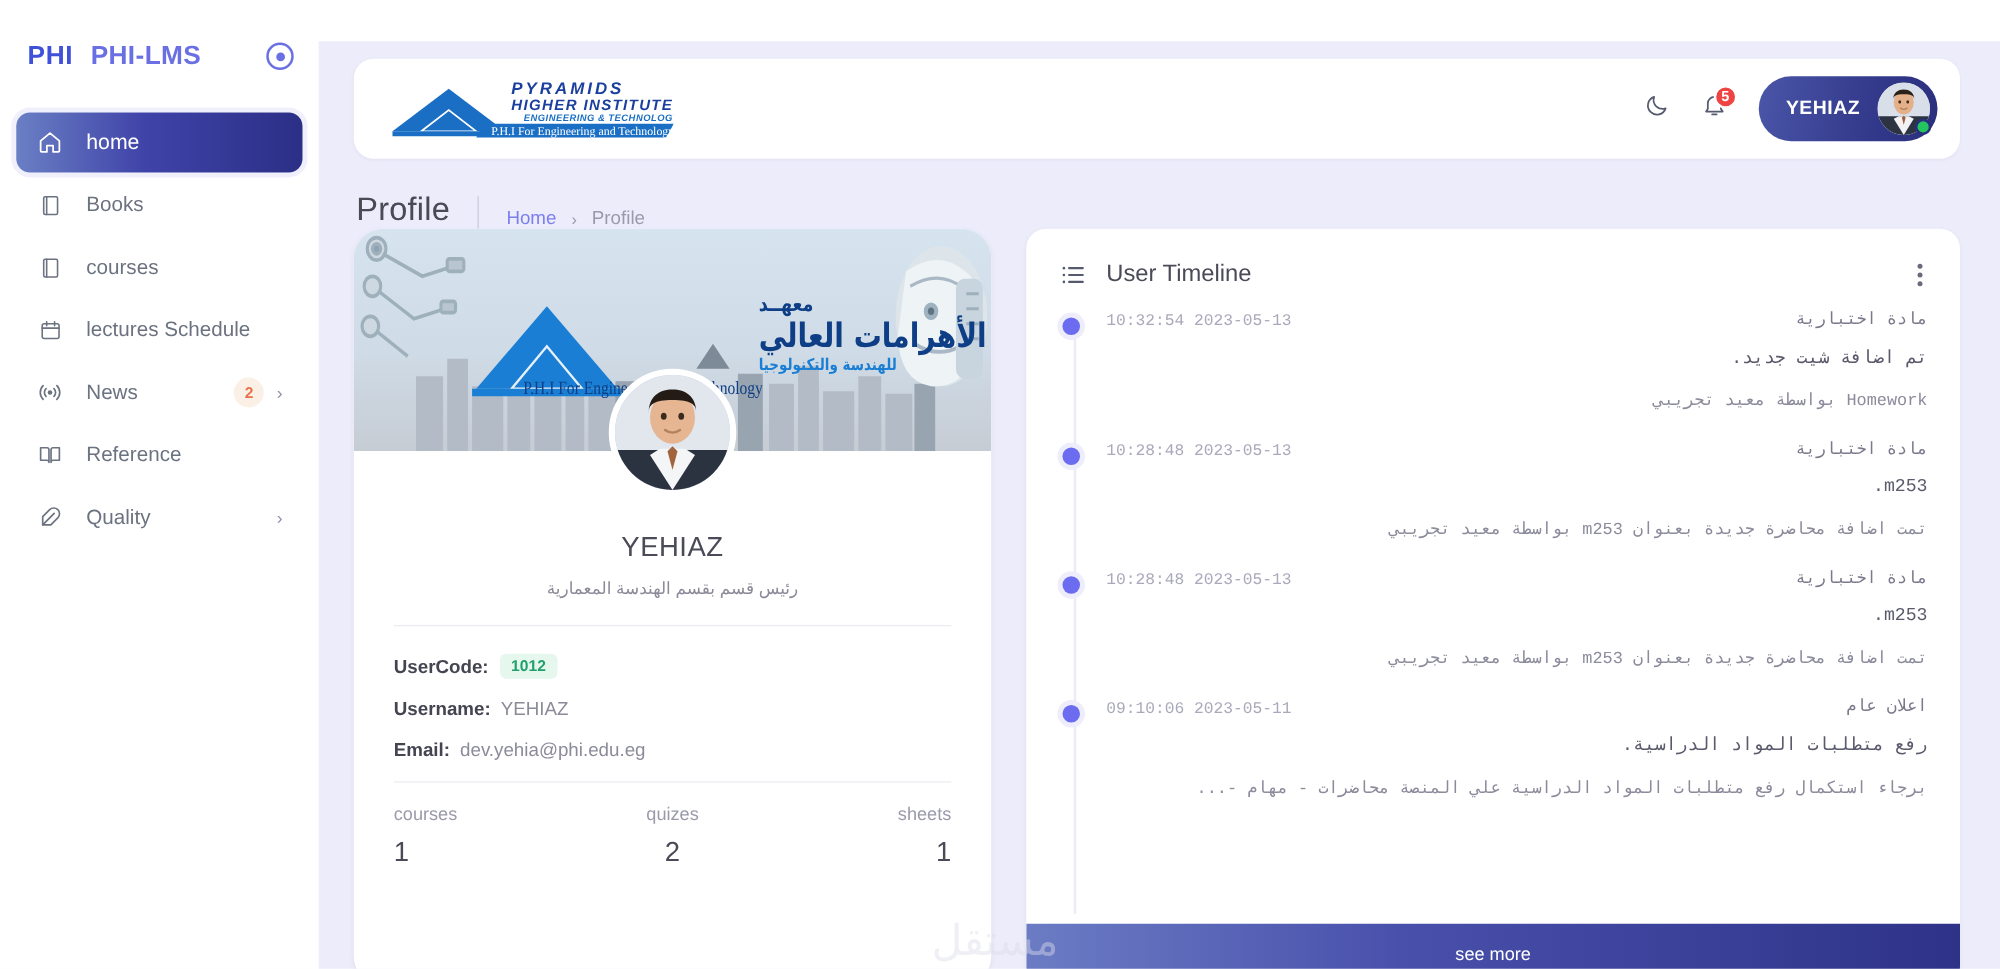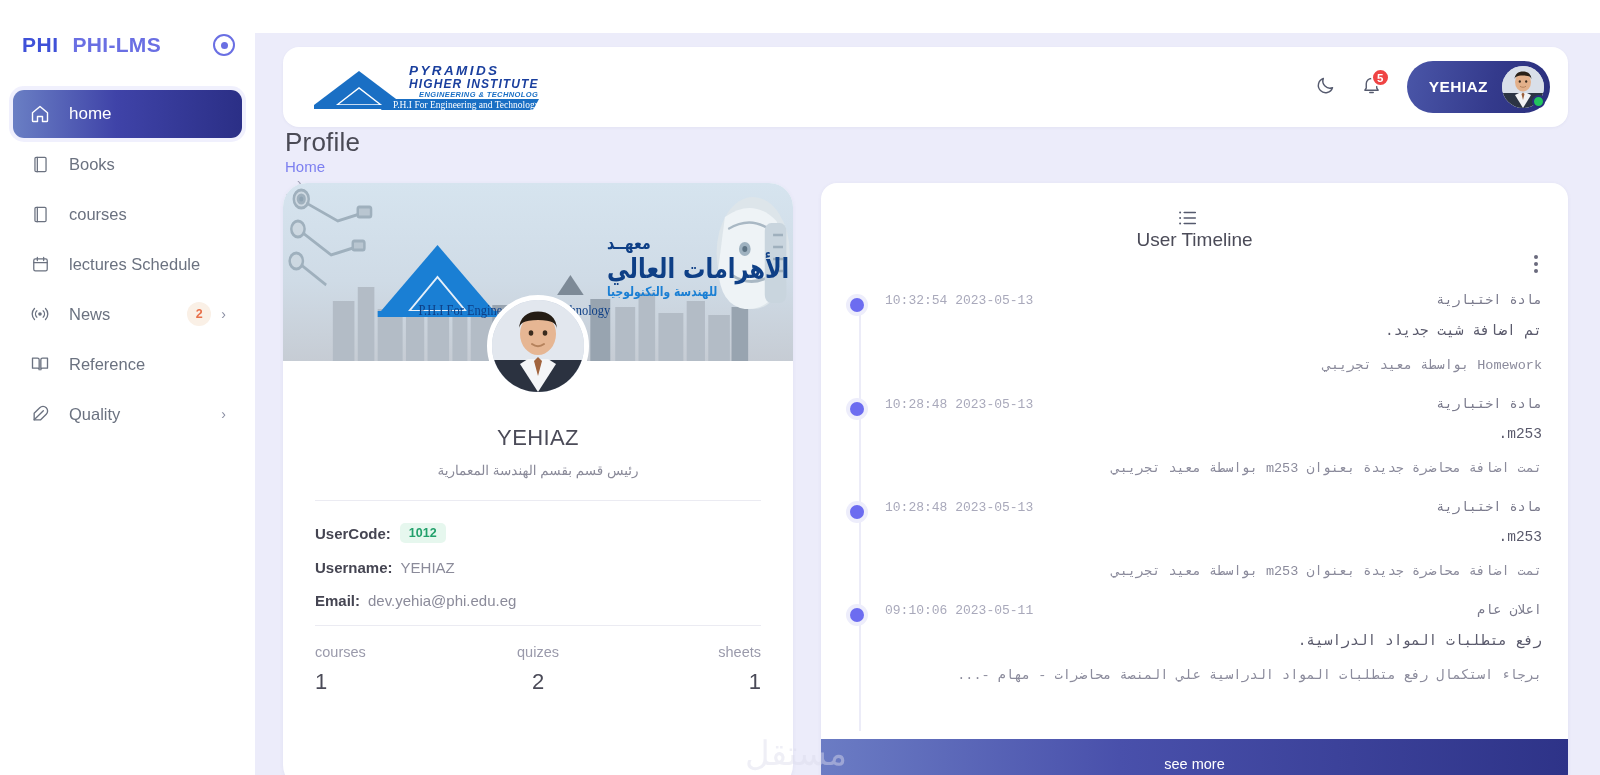--- a/index.html
+++ b/index.html
@@ -125,22 +125,22 @@
     overflow: hidden; background: #cfd6e4; display: block;
   }
   .online-dot {
     position: absolute; right: -1px; bottom: 0px;
     width: 13px; height: 13px; border-radius: 50%;
     background: #22c55e; border: 2px solid #2a2f7d;
   }
 
   
   .crumb-row {
-    display: flex; align-items: flex-start;
-    height: 56px; padding-left: 2px; flex-direction: column;
+    display: flex; align-items: flex-end;
+    height: 56px; padding-left: 2px;
   }
   .page-title {
     font-size: 26px; color: #4a4a55; font-weight: normal;
     letter-spacing: .2px;
   }
   .crumb-sep-line {
     width: 1px; height: 26px; background: #c9c9dd; margin: 0 22px;
   }
   .crumb-link { font-size: 15px; color: #7c7ff0; cursor: pointer; }
   .crumb-arrow { font-size: 13px; color: #9b9bb0; margin: 0 12px; }
@@ -197,21 +197,20 @@
     flex: 1; background: #fff;
     border-radius: 16px;
     box-shadow: 0 1px 4px rgba(80,80,140,.07);
     position: relative; overflow: hidden;
     height: 606px;
     display: flex; flex-direction: column;
   }
   .tl-head {
     display: flex; align-items: center;
     padding: 24px 26px 8px 26px;
-    flex-direction: column;
   }
   .tl-head .listic { color: #555a6e; margin-right: 16px; display: flex; }
   .tl-title { font-size: 19px; color: #4b4b58; }
   .tl-menu { margin-left: auto; cursor: pointer; display: flex; flex-direction: column; gap: 3px; padding: 4px; }
   .tl-menu i { width: 4px; height: 4px; border-radius: 50%; background: #6a6a7d; display: block; }
 
   .tl-body { padding: 8px 26px 0 30px; position: relative; flex: 1; }
   .tl-line {
     position: absolute; left: 38px; top: 16px; bottom: 8px;
     width: 2px; background: #ececf8;

